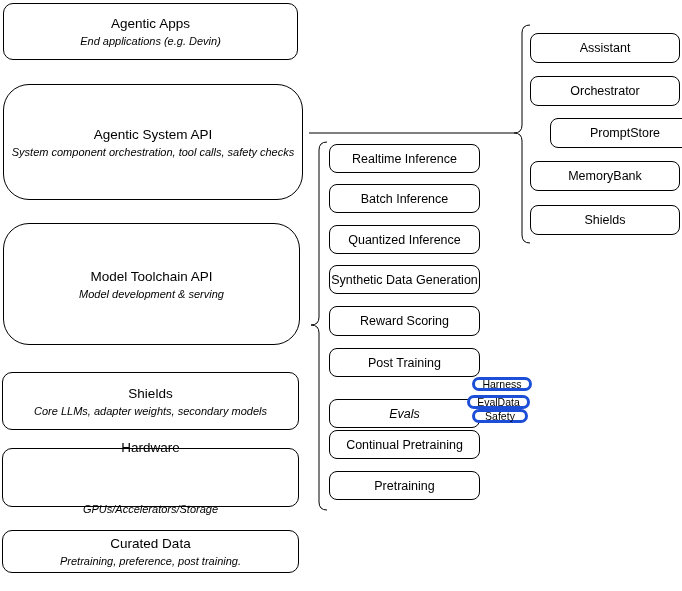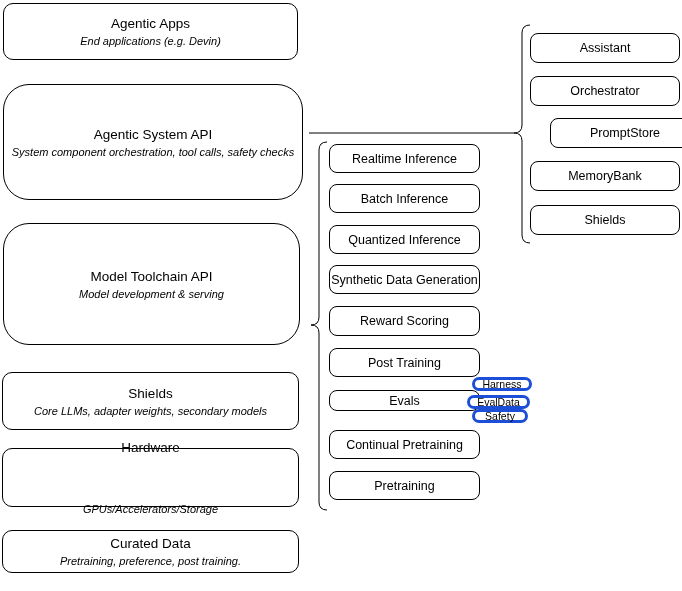--- a/index.html
+++ b/index.html
@@ -107,21 +107,21 @@
     <div class="title">Curated Data</div>
     <div class="subtitle">Pretraining, preference, post training.</div>
   </div>
 
   <div class="box mid-box" style="left:329px; top:144px; width:151px; height:29px;">Realtime Inference</div>
   <div class="box mid-box" style="left:329px; top:184px; width:151px; height:29px;">Batch Inference</div>
   <div class="box mid-box" style="left:329px; top:225px; width:151px; height:29px;">Quantized Inference</div>
   <div class="box mid-box" style="left:329px; top:265px; width:151px; height:29px;">Synthetic Data Generation</div>
   <div class="box mid-box" style="left:329px; top:306px; width:151px; height:30px;">Reward Scoring</div>
   <div class="box mid-box" style="left:329px; top:348px; width:151px; height:29px;">Post Training</div>
-  <div class="box mid-box" style="left:329px; top:390px; width:151px; height:21px;">Evals</div>
+  <div class="box mid-box" style="left:329px; top:399px; width:151px; height:29px;font-style:italic;">Evals</div>
   <div class="box mid-box" style="left:329px; top:430px; width:151px; height:29px;">Continual Pretraining</div>
   <div class="box mid-box" style="left:329px; top:471px; width:151px; height:29px;">Pretraining</div>
 
   <div class="pill" style="left:472px; top:377px; width:60px; height:14px;">Harness</div>
   <div class="pill" style="left:467px; top:395px; width:63px; height:14px;">EvalData</div>
   <div class="pill" style="left:472px; top:409px; width:56px; height:14px;">Safety</div>
 
   <div class="box right-box" style="left:530px; top:33px; width:150px; height:30px;">Assistant</div>
   <div class="box right-box" style="left:530px; top:76px; width:150px; height:30px;">Orchestrator</div>
   <div class="box right-box" style="left:530px; top:118px; width:150px; height:30px;margin-left:20px;">PromptStore</div>

